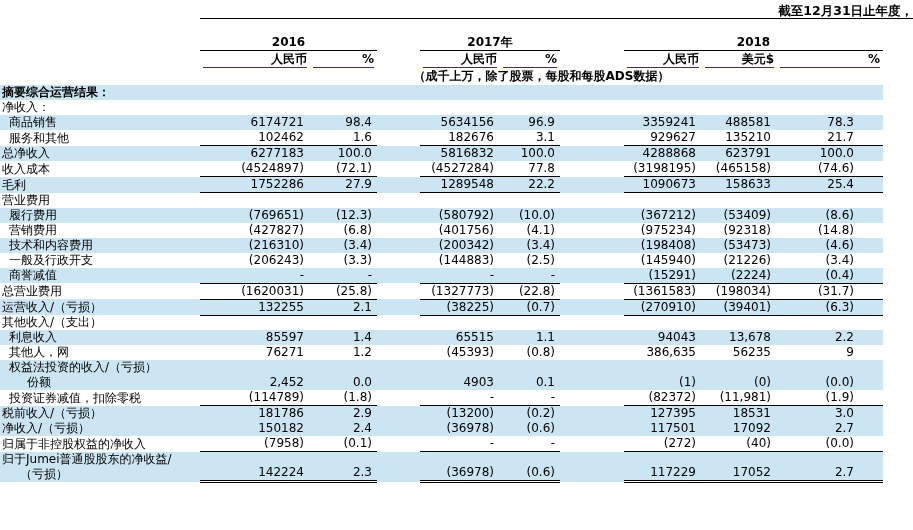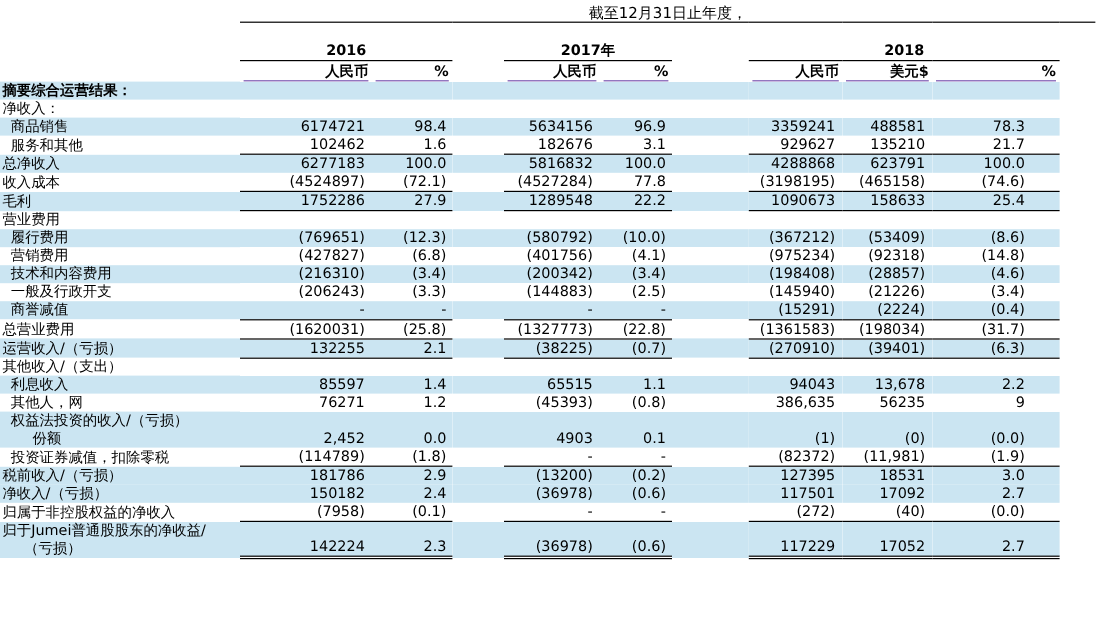--- a/index.html
+++ b/index.html
@@ -5,21 +5,21 @@
   * { box-sizing: border-box; }
   html, body { margin: 0; padding: 0; }
   body {
     width: 913px; height: 530px; background: #ffffff; color: #000;
     font-family: "DejaVu Sans", "Liberation Sans", sans-serif;
   }
   .page { width: 913px; height: 530px; overflow: hidden; }
   table.fin { border-collapse: collapse; table-layout: fixed; width: 913px; font-size: 12px; }
   td { padding: 0; vertical-align: bottom; line-height: 15px; white-space: nowrap; overflow: hidden; }
   td.label { overflow: visible; }
-  .title-cell { text-align: center; font-weight: normal; border-bottom: 1px solid #000; padding-top: 3px; font-size: 12.5px; }
+  .title-cell { text-align: right; font-weight: bold; border-bottom: 1px solid #000; padding-top: 3px; font-size: 12.5px; }
   .yr { text-align: center; font-weight: bold; border-bottom: 1px solid #000; padding-top: 16px; }
   .ch { padding-top: 1px; }
   .ch span { display: block; margin: 0 3px; text-align: right; font-weight: bold; border-bottom: 1px solid #4c1d95; }
   .subtitle-cell { text-align: center; font-weight: bold; padding: 1px 0; }
   .num { text-align: right; padding-right: 6px; }
   .col1, .col3 { padding-right: 5px; }
   .col6 { padding-right: 29px; }
   tr.shade td:not(.trail) { background: var(--shade, #cbe5f2); }
   .rule { border-bottom: 1px solid #000; }
   .dbl { border-bottom: 3px double #000; }
@@ -83,20 +83,25 @@
             <span>人民币</span>
           </td>
         <td class="ch">
             <span>美元$</span>
           </td>
         <td class="ch">
             <span>%</span>
           </td>
         <td class="trail"></td>
       </tr>
+      <tr>
+        <td class="label"></td>
+        <td class="subtitle-cell" colspan="9">（成千上万，除了股票，每股和每股ADS数据）</td>
+        <td class="trail"></td>
+      </tr>
     </tbody>
     <tbody id="rows">
         <tr class="shade">
           <td class="label ind0 bold">
             <span>摘要综合运营结果：</span>
           </td>
           <td class="num col0"></td>
           <td class="num col1"></td>
           <td class="sp"></td>
           <td class="num col2"></td>
@@ -246,21 +251,21 @@
           <td class="label ind1">
             <span>技术和内容费用</span>
           </td>
           <td class="num col0">(216310)</td>
           <td class="num col1">(3.4)</td>
           <td class="sp"></td>
           <td class="num col2">(200342)</td>
           <td class="num col3">(3.4)</td>
           <td class="sp"></td>
           <td class="num col4">(198408)</td>
-          <td class="num col5">(28857)</td>
+          <td class="num col5">(53473)</td>
           <td class="num col6">(4.6)</td>
           <td class="trail"></td>
         </tr>
         <tr>
           <td class="label ind1">
             <span>一般及行政开支</span>
           </td>
           <td class="num col0">(206243)</td>
           <td class="num col1">(3.3)</td>
           <td class="sp"></td>

